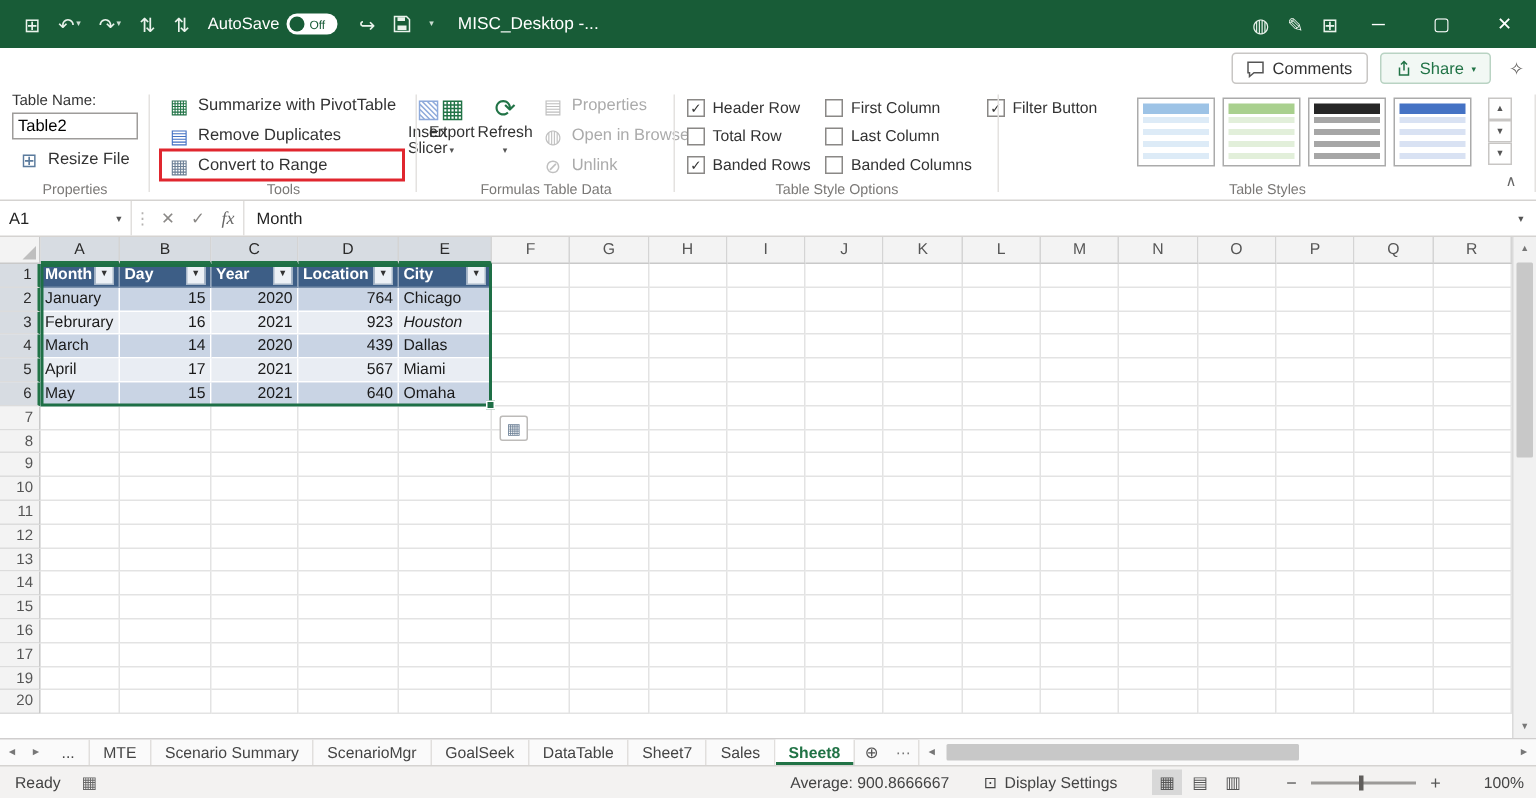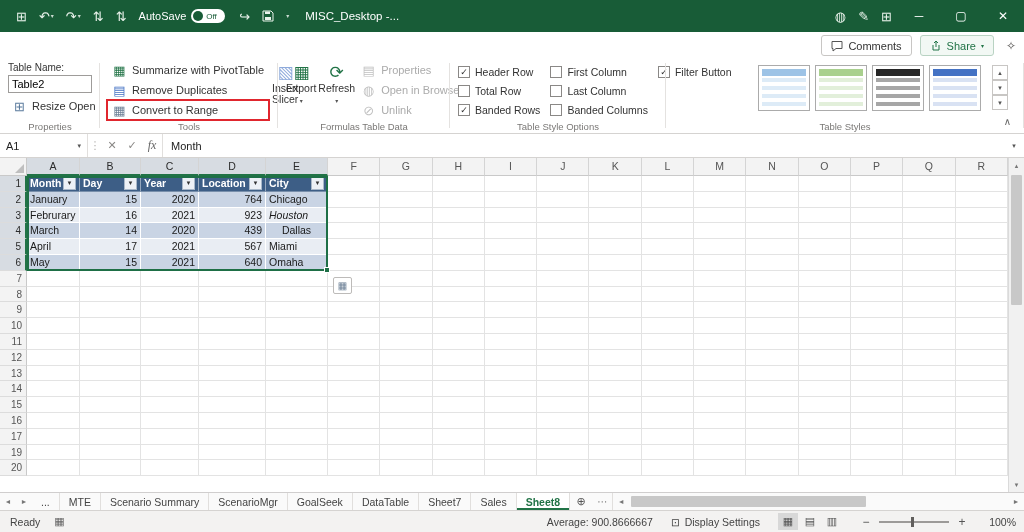--- a/index.html
+++ b/index.html
@@ -115,21 +115,21 @@
   .tb-more { width:20px; display:flex; align-items:center; justify-content:center; color:#777; font-size:10px; }
   .hscroll { flex:1; display:flex; align-items:center; border-left:1px solid #E1DFDD; background:#FAFAFA; }
   .hs-arrow { width:16px; display:flex; align-items:center; justify-content:center; font-size:7px; color:#777; }
   .hs-track { flex:1; height:100%; position:relative; }
   .hs-thumb { position:absolute; left:2px; top:3px; bottom:3px; width:62%; background:#C8C8C8; border-radius:1px; }
 
   
   .statusbar { height:22px; background:#F3F2F1; border-top:1px solid #D5D3D1; display:flex; align-items:center; font-size:10.5px; color:#444; flex:0 0 auto; padding:0 8px 0 10px; }
   .sb-ready { margin-right:14px; }
   .sb-ic { font-size:11px; color:#666; margin-right:10px; }
-  .sb-right { margin-left:auto; display:flex; align-items:center; gap:18px; }
+  .sb-right { margin-left:auto; display:flex; align-items:center; gap:23px; }
   .sb-avg { color:#444; }
   .sb-disp { display:flex; align-items:center; gap:5px; }
   .viewbtns { display:flex; align-items:center; gap:2px; }
   .viewbtn { width:20px; height:17px; display:flex; align-items:center; justify-content:center; font-size:11px; color:#555; }
   .viewbtn.active { background:#D8D8D8; }
   .zoom { display:flex; align-items:center; gap:7px; }
   .zoombtn { font-size:12px; color:#555; width:12px; text-align:center; }
   .ztrack { width:70px; height:2px; background:#9C9A98; position:relative; }
   .zthumb { position:absolute; left:32px; top:-4px; width:3px; height:10px; background:#605E5C; }
   .sb-zoomlvl { min-width:30px; text-align:right; }
@@ -222,21 +222,21 @@
     </div>
   </div>
 
   <div class="ribbon">
 
     <div class="rgroup g-props">
       <div class="tn-label">Table Name:</div>
       <input class="tn-input" value="Table2" style="">
       <div class="rbtn-s resize">
         <span class="ric" style="color:#5B7B9D;">⊞</span>
-        <span>Resize Open</span>
+        <span>Resize File</span>
       </div>
       <div class="glabel">Properties</div>
     </div>
 
     <div class="rgroup g-tools">
       <div id="tools-stack" class="tools-stack">
           <div class="rbtn-s">
             <span class="ric" style="color: rgb(33, 115, 70);">▦</span>
             <span class="rlbl">Summarize with PivotTable</span>
           </div>
@@ -498,21 +498,21 @@
             <div class="cell t-band" style="width: 53px;"><span class="txt">March</span></div>
             <div class="cell t-band" style="width: 61px;">
               <span class="num">14</span>
             </div>
             <div class="cell t-band" style="width: 58px;">
               <span class="num">2020</span>
             </div>
             <div class="cell t-band" style="width: 67px;">
               <span class="num">439</span>
             </div>
-            <div class="cell t-band" style="width: 62px; text-align: center;"><span class="txt">Dallas</span></div>
+            <div class="cell t-band" style="width: 62px;"><span class="txt">Dallas</span></div>
             <div class="cell" style="width: 52.3px;"></div>
             <div class="cell" style="width: 52.3px;"></div>
             <div class="cell" style="width: 52.3px;"></div>
             <div class="cell" style="width: 52.3px;"></div>
             <div class="cell" style="width: 52.3px;"></div>
             <div class="cell" style="width: 52.3px;"></div>
             <div class="cell" style="width: 52.3px;"></div>
             <div class="cell" style="width: 52.3px;"></div>
             <div class="cell" style="width: 52.3px;"></div>
             <div class="cell" style="width: 52.3px;"></div>

